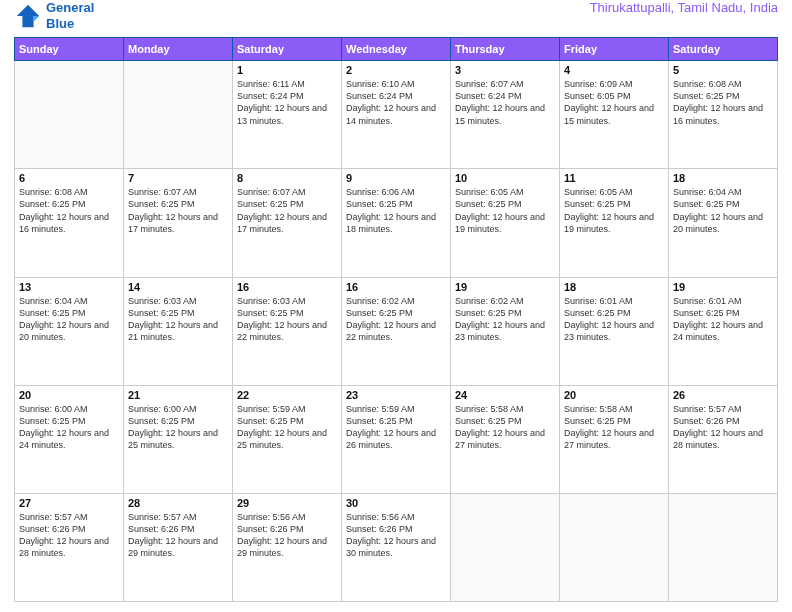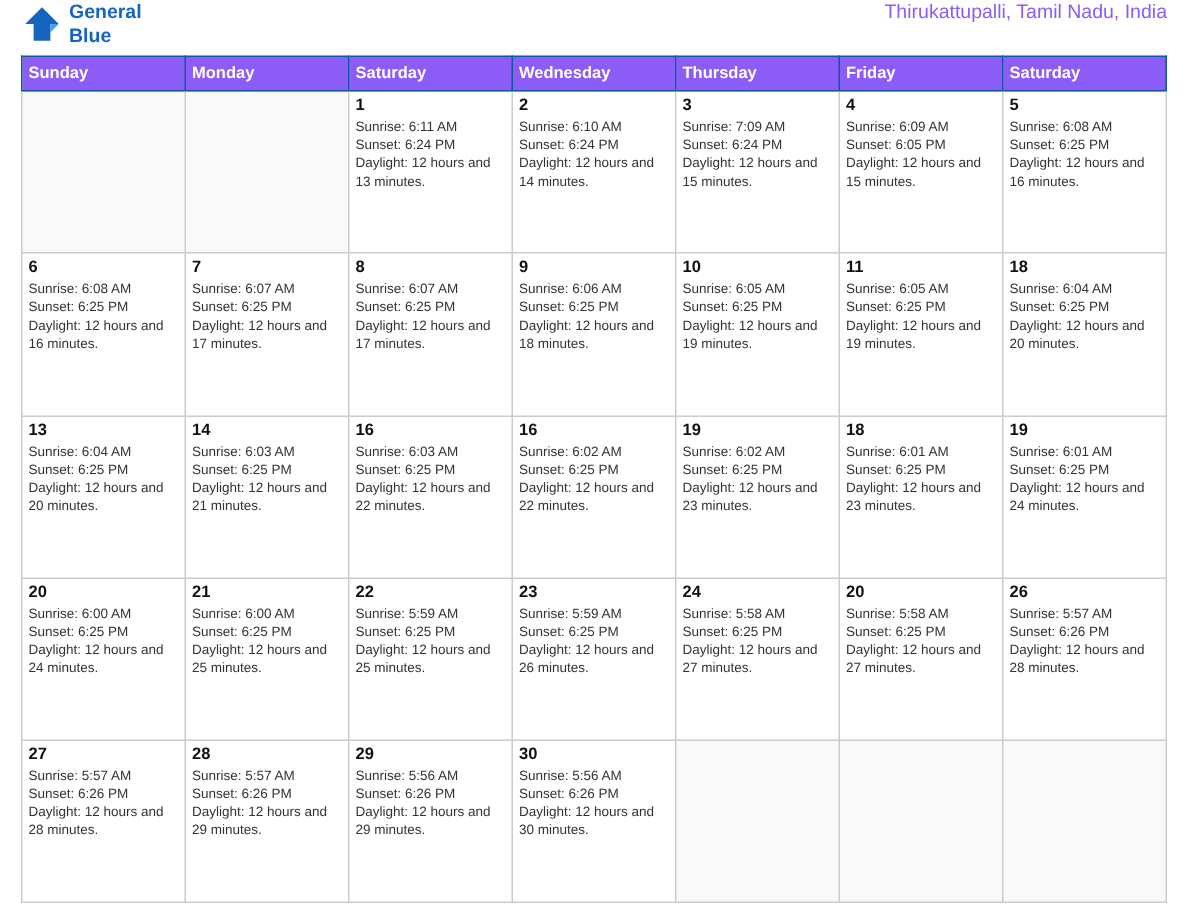--- a/index.html
+++ b/index.html
@@ -141,21 +141,21 @@
           </td>
           <td>
             <span class="day-num">2</span>
             <div class="day-info">Sunrise: 6:10 AM
 Sunset: 6:24 PM
 Daylight: 12 hours
 and 14 minutes.</div>
           </td>
           <td>
             <span class="day-num">3</span>
-            <div class="day-info">Sunrise: 7:09 AM
+            <div class="day-info">Sunrise: 6:07 AM
 Sunset: 6:24 PM
 Daylight: 12 hours
 and 15 minutes.</div>
           </td>
           <td>
             <span class="day-num">4</span>
             <div class="day-info">Sunrise: 6:09 AM
 Sunset: 6:05 PM
 Daylight: 12 hours
 and 15 minutes.</div>

